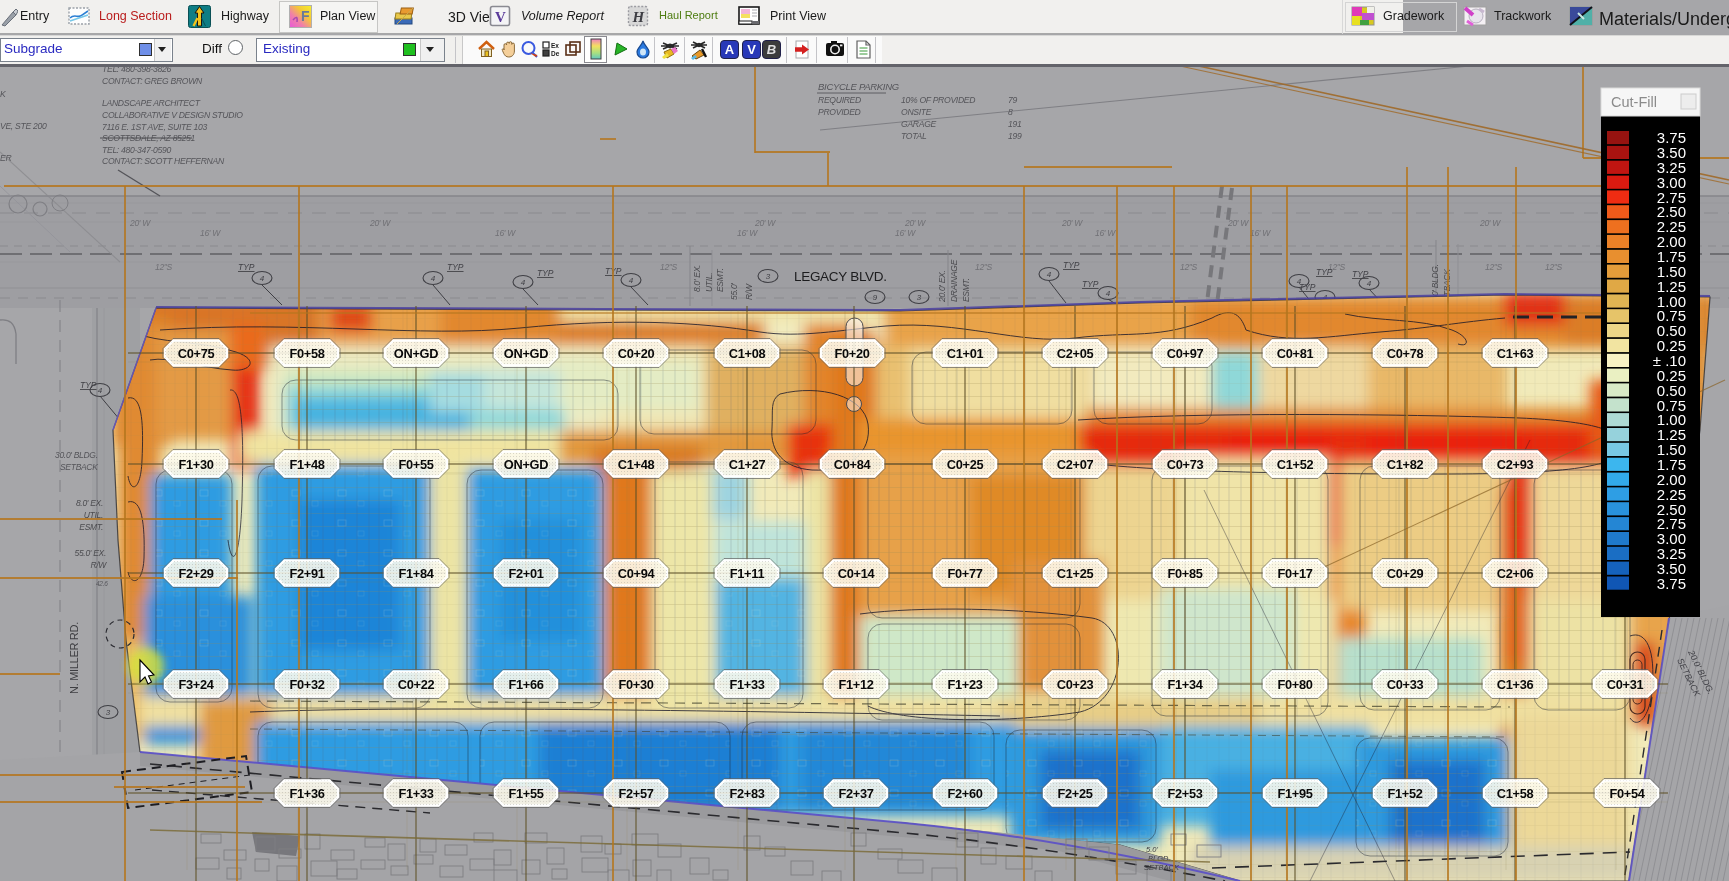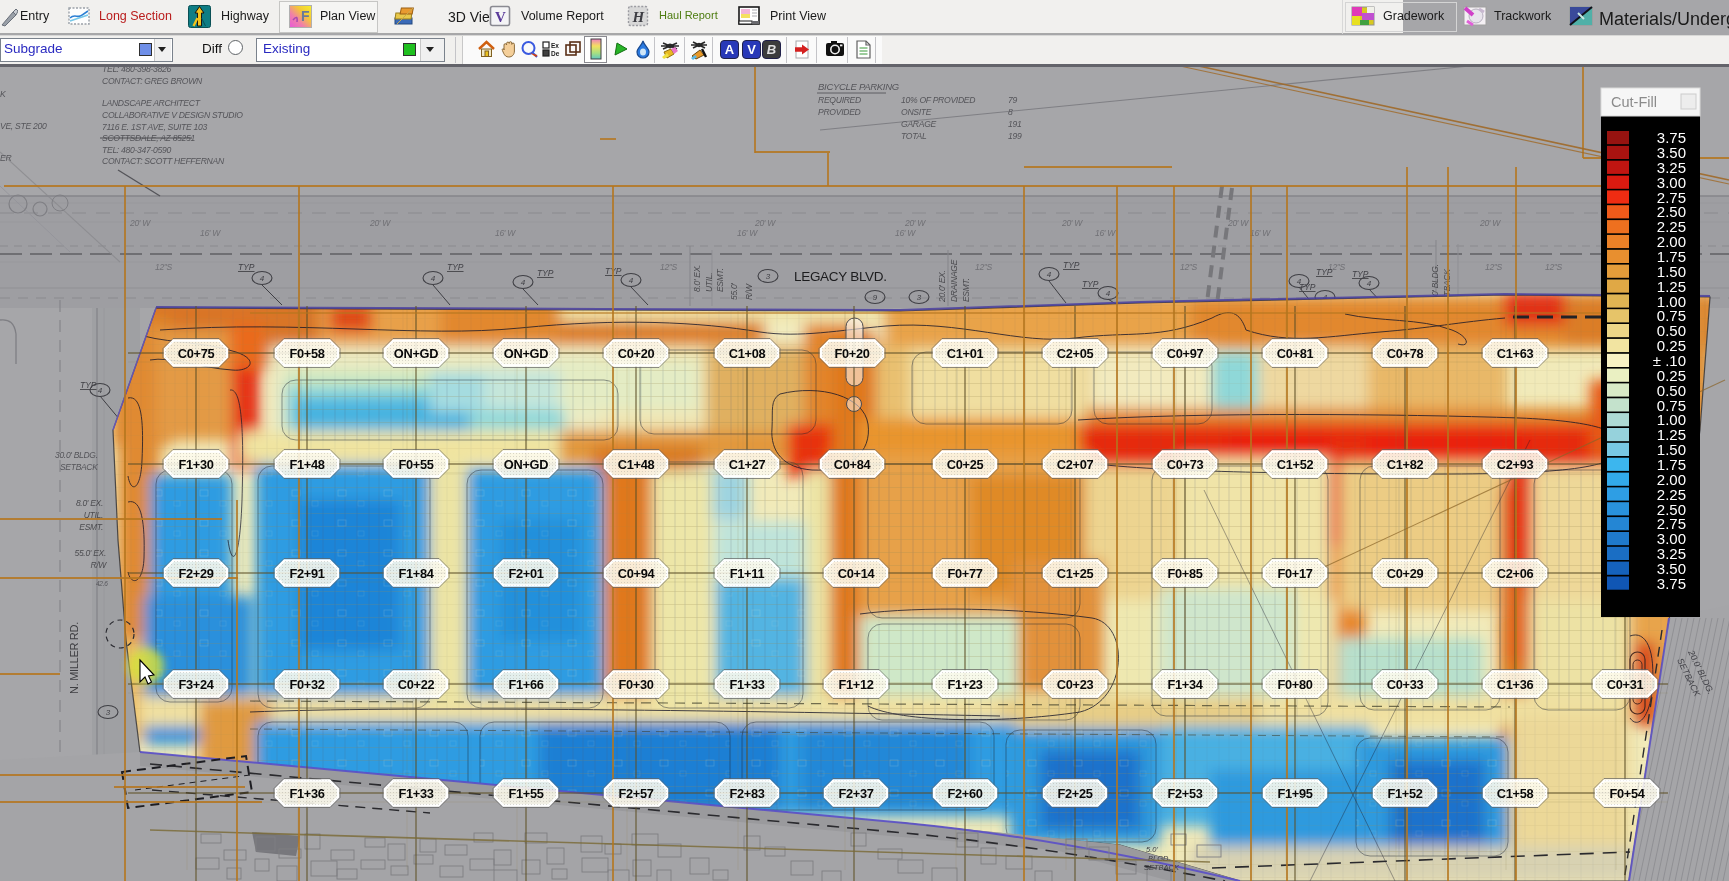--- a/index.html
+++ b/index.html
@@ -1043,21 +1043,21 @@
           <rect x="1" y="13" width="17" height="6" fill="#3a6ab8" stroke="#24487e"></rect>
           <rect x="3" y="8" width="16" height="6" fill="#e8c84a" stroke="#9a7f1e" transform="skewX(-8)"></rect>
           <rect x="8" y="3" width="12" height="6" fill="#e89a30" stroke="#9a5f12" transform="skewX(-12)"></rect>
           <path d="M3 19 L19 3" stroke="#caa84a" stroke-width="1"></path>
         </svg></div>
 <div style="position:absolute;left:448px;top:9px;font-size:14px;color:#1a1a1a;white-space:nowrap;">3D View</div>
 <div style="position:absolute;left:489px;top:5px;"><svg width="22" height="22" viewBox="0 0 22 22">
           <rect x="1.5" y="1.5" width="19" height="19" rx="2" fill="#f4f4f6" stroke="#8a8a92" stroke-width="1.6"></rect>
           <text x="6" y="17" font-size="15" font-weight="bold" fill="#5a3a9a" font-family="Liberation Serif,serif">V</text>
         </svg></div>
-<div style="position:absolute;left:521px;top:9px;font-size:12.5px;color:#1a1a1a;white-space:nowrap;">Volume Report</div>
+<div style="position:absolute;left:521px;top:9px;font-size:12.5px;color:#1a1a1a;white-space:nowrap;font-style:italic;">Volume Report</div>
 <div style="position:absolute;left:627px;top:5px;"><svg width="22" height="22" viewBox="0 0 22 22">
           <rect x="1.5" y="1.5" width="19" height="19" rx="2" fill="#d8d8d8" stroke="#9a9aa0" stroke-width="1.4" stroke-dasharray="2 1.6"></rect>
           <text x="5.5" y="16.5" font-size="15" font-weight="bold" font-style="italic" fill="#3e3e44" font-family="Liberation Serif,serif">H</text>
         </svg></div>
 <div style="position:absolute;left:659px;top:9px;font-size:11px;color:#4d7c0f;white-space:nowrap;">Haul Report</div>
 <div style="position:absolute;left:737px;top:5px;"><svg width="24" height="22" viewBox="0 0 24 22">
           <rect x="2" y="2" width="20" height="17" fill="#ffffff" stroke="#1a1a1a" stroke-width="1.6"></rect>
           <rect x="4" y="4" width="9" height="9" fill="#f2b6d8"></rect>
           <rect x="4" y="9" width="9" height="4" fill="#f4e160"></rect>
           <path d="M15 5 h5 M15 8 h5 M15 11 h5" stroke="#c8c8cc" stroke-width="1.4"></path>

